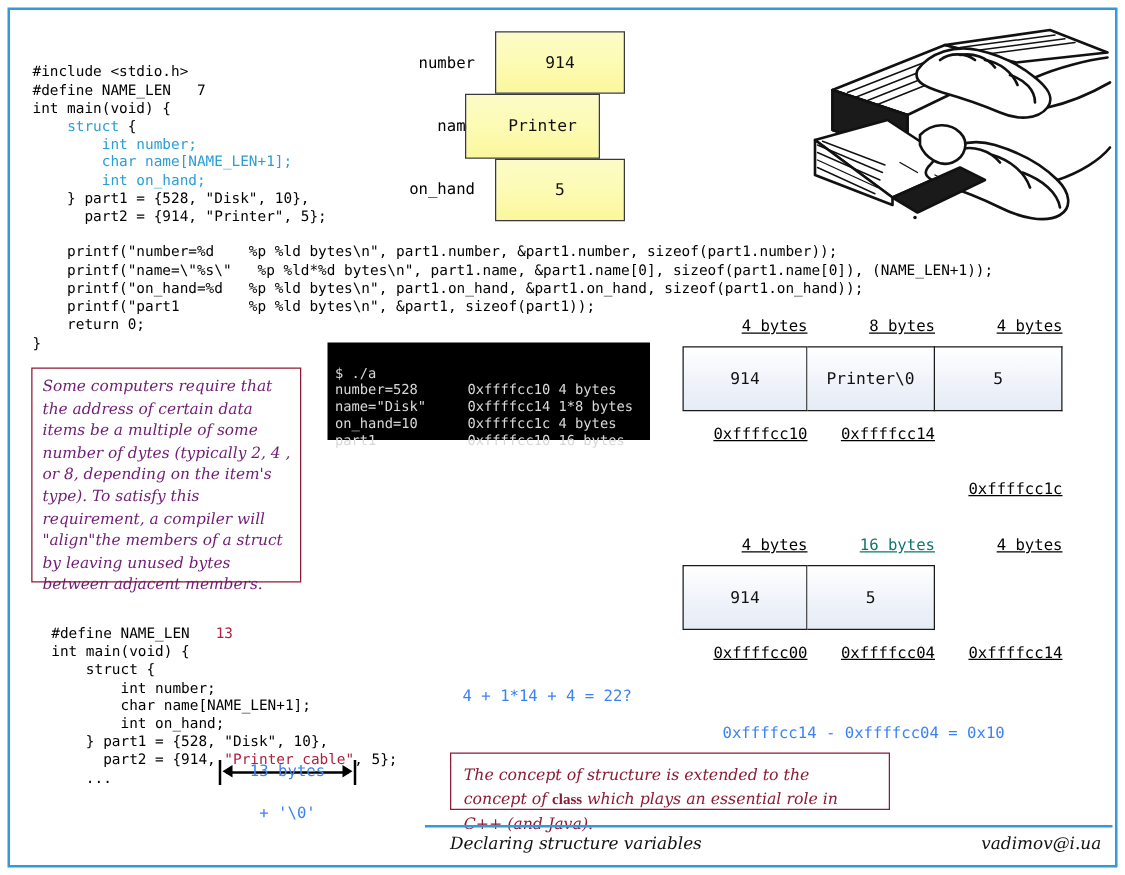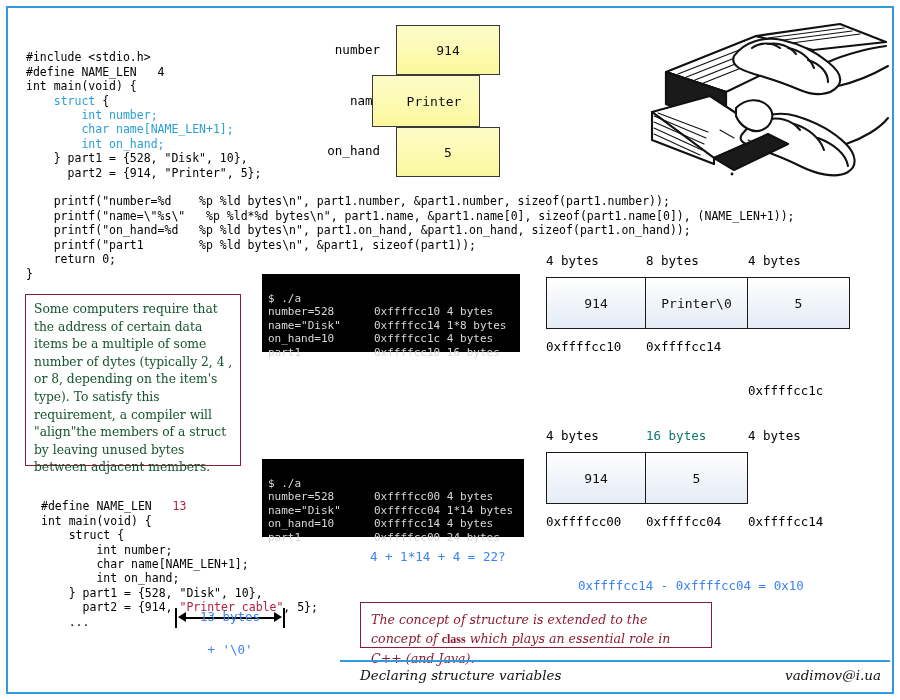--- a/index.html
+++ b/index.html
@@ -60,22 +60,23 @@
     align-items: center;
     justify-content: center;
     box-sizing: border-box;
   }
 
   
   .notebox {
     border: 1.2px solid #8d1b35;
     box-sizing: border-box;
     background: #ffffff;
-    color: #14532d;
+    color: #701a75;
     font-family: "DejaVu Serif", serif;
+    font-style: italic;
     font-size: 12.3px;
     line-height: 17.6px;
     padding: 6px 7px 5px 8px;
   }
   .classbox {
     border: 1.2px solid #8d1b35;
     box-sizing: border-box;
     background: #ffffff;
     color: #8d1b35;
     font-family: "DejaVu Serif", serif;
@@ -118,22 +119,23 @@
     box-sizing: border-box;
   }
   .memcell + .memcell { border-left: none; }
   .sizerow, .addrrow {
     display: flex;
     font-family: "DejaVu Sans Mono", "Liberation Mono", monospace;
     font-size: 12.5px;
     color: #000;
   }
   .sizerow span, .addrrow span {
-    text-align: left;
-    box-sizing: border-box;
+    text-align: right;
+    box-sizing: border-box;
+    text-decoration: underline;
   }
   .hl { color: #0f766e; }
 
   .redtxt {
     font-family: "DejaVu Sans Mono", "Liberation Mono", monospace;
     font-size: 12.5px;
     color: #3b82f6;
     white-space: pre;
   }
 
@@ -178,21 +180,21 @@
 </style>
 </head>
 <body>
 
 <div id="slide">
 
   <div class="frame"></div>
 
   <div class="abs code" style="left:26px; top:36px;">
 <span>#include &lt;stdio.h&gt;</span>
-<span>#define NAME_LEN   4</span>
+<span>#define NAME_LEN   7</span>
 <span>int main(void) {</span>
 <span>    <span class="kw">struct</span> {</span>
 <span>        <span class="kw">int number;</span></span>
 <span>        <span class="kw">char name[NAME_LEN+1];</span></span>
 <span>        <span class="kw">int on_hand;</span></span>
 <span>    } part1 = {528, "Disk", 10},</span>
 <span>      part2 = {914, "Printer", 5};</span>
 <span> </span>
 <span>    printf("number=%d    %p %ld bytes\n", part1.number, &amp;part1.number, sizeof(part1.number));</span>
 <span>    printf("name=\"%s\"   %p %ld*%d bytes\n", part1.name, &amp;part1.name[0], sizeof(part1.name[0]), (NAME_LEN+1));</span>
@@ -281,27 +283,20 @@
   <div class="abs notebox" style="left:25px; top:294px; width:216px; height:172px;">Some computers require that the address of certain data items be a multiple of some number of dytes (typically 2, 4 , or 8, depending on the item's type). To satisfy this requirement, a compiler will "align"the members of a struct by leaving unused bytes between adjacent members.</div>
 
   <div class="abs term" style="left:262px; top:274px; width:258px; height:78px;">
 <span>$ ./a</span>
 <span>number=528      0xffffcc10 4 bytes</span>
 <span>name="Disk"     0xffffcc14 1*8 bytes</span>
 <span>on_hand=10      0xffffcc1c 4 bytes</span>
 <span>part1           0xffffcc10 16 bytes</span>
   </div>
 
-  <div class="abs term" style="left:262px; top:459px; width:262px; height:78px;">
-<span>$ ./a</span>
-<span>number=528      0xffffcc00 4 bytes</span>
-<span>name="Disk"     0xffffcc04 1*14 bytes</span>
-<span>on_hand=10      0xffffcc14 4 bytes</span>
-<span>part1           0xffffcc00 24 bytes</span>
-  </div>
 
   <div class="abs" style="left:546px; top:253px; width:304px;">
     <div class="sizerow" style="margin-bottom:9px;">
       <span style="width:100px;">4 bytes</span>
       <span style="width:102px;">8 bytes</span>
       <span style="width:102px;">4 bytes</span>
     </div>
     <div class="memrow">
       <div class="memcell" style="width:100px;">914</div>
       <div class="memcell" style="width:102px;">Printer\0</div>

